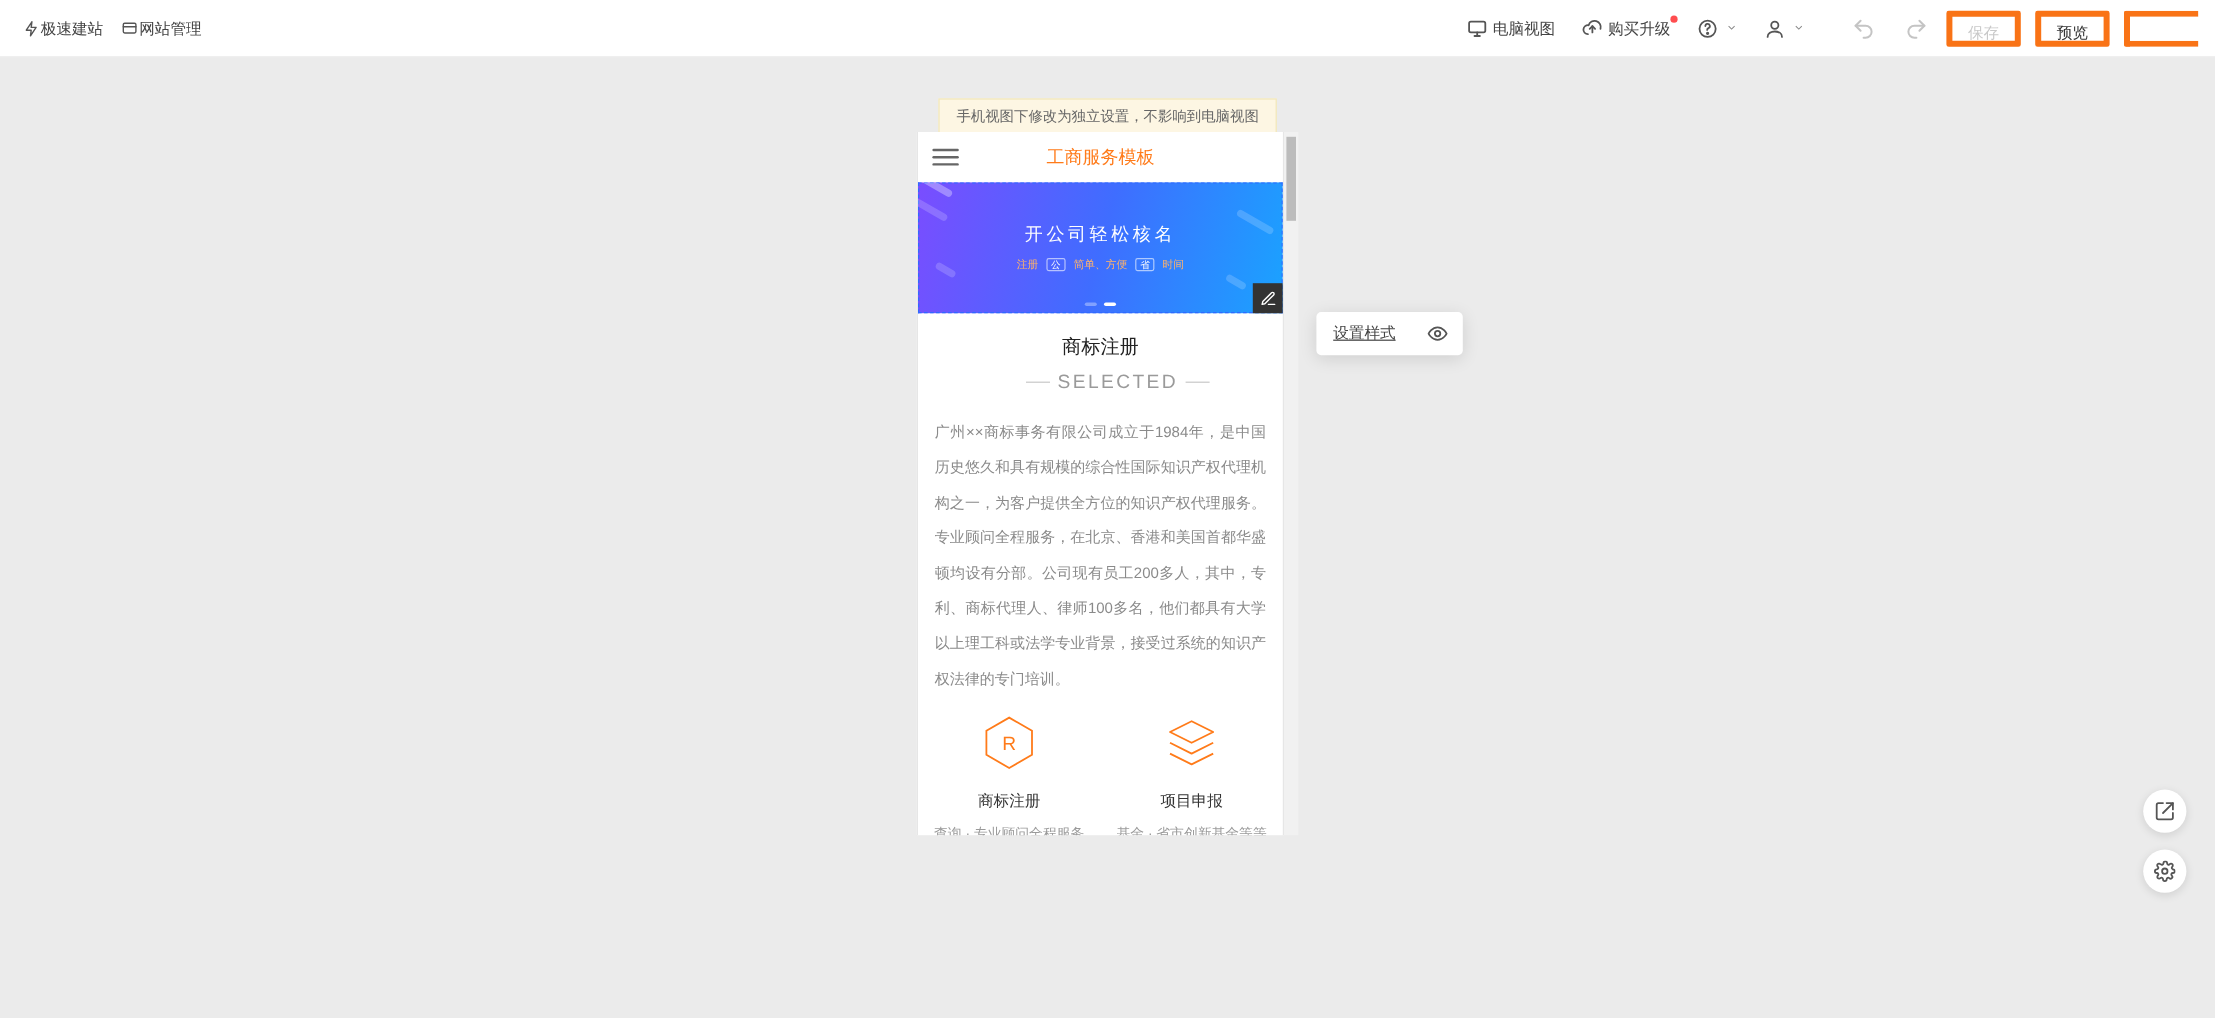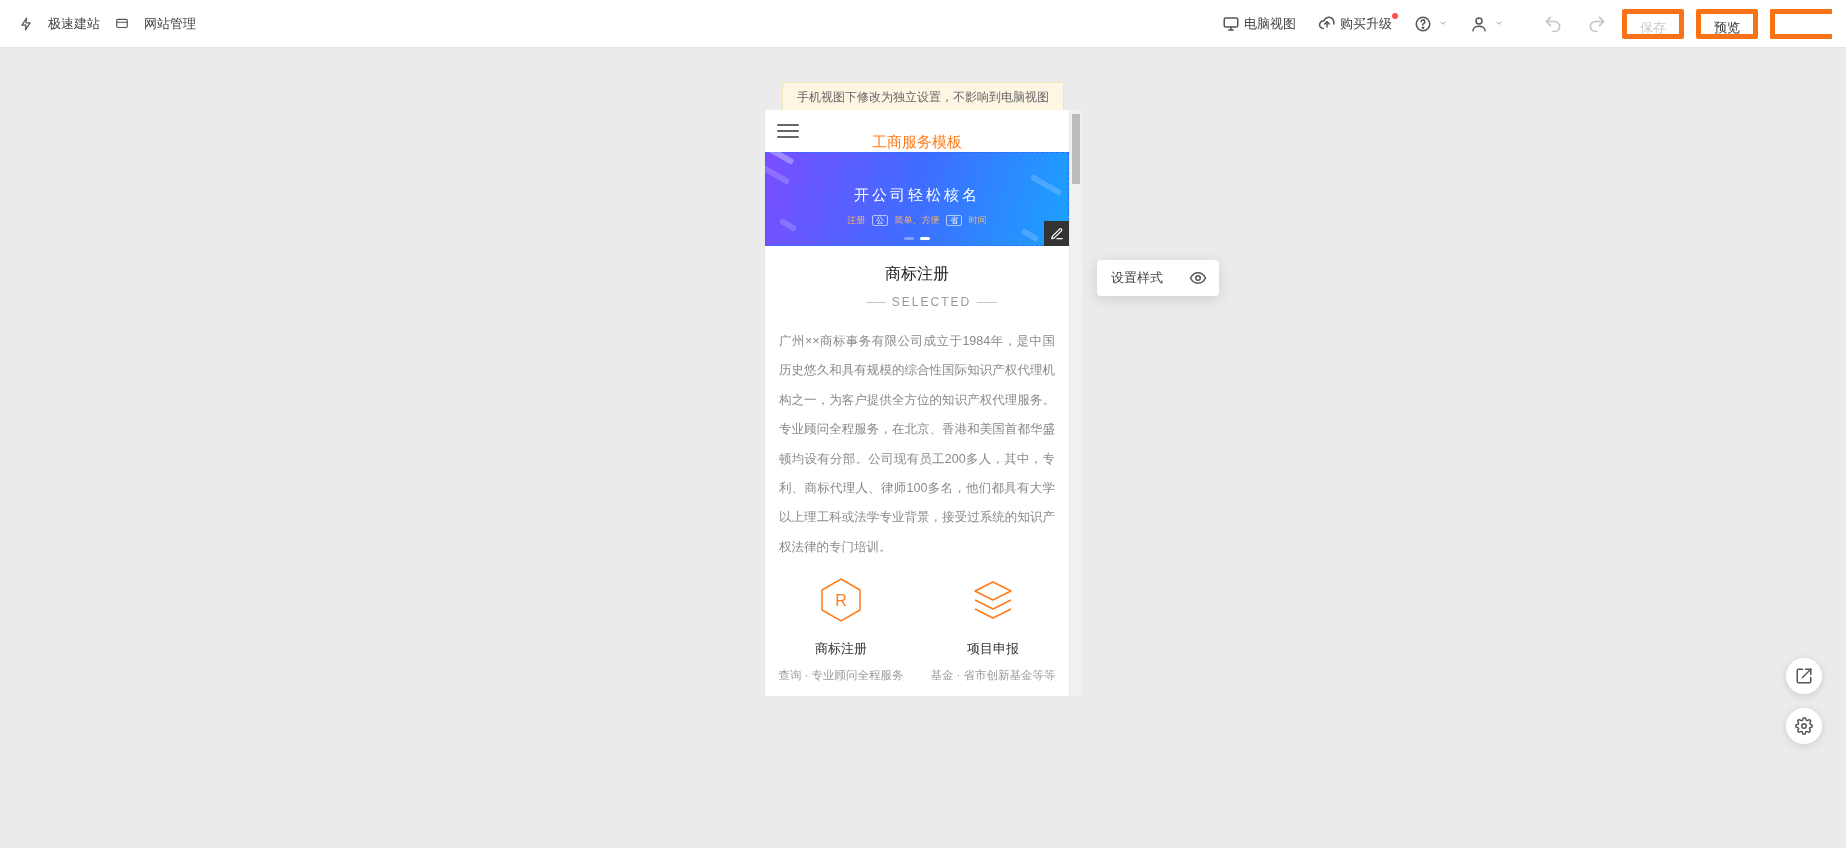--- a/index.html
+++ b/index.html
@@ -7,21 +7,21 @@
   body { background:#ebebeb; color:#333; font-size:13px; overflow:hidden; }
 
   
   .topbar {
     position:relative; z-index:20;
     display:flex; align-items:center; justify-content:space-between;
     height:48px; background:#fff; border-bottom:1px solid #e5e5e5;
     padding:0 14px 0 14px;
   }
   .topbar-left, .topbar-right { display:flex; align-items:center; gap:6px; }
-  .tb-item { display:flex; align-items:center; gap:14px; color:#444; cursor:pointer; padding:6px 4px; font-size:13px; }
+  .tb-item { display:flex; align-items:center; gap:0; color:#444; cursor:pointer; padding:6px 4px; font-size:13px; }
   .tb-item .ic { width:16px; height:16px; display:inline-flex; align-items:center; justify-content:center; }
   .tb-sep   { width:10px; }
   .tb-right-item { display:flex; align-items:center; gap:4px; color:#444; cursor:pointer; padding:6px 8px; font-size:13px; position:relative; }
   .tb-right-item .ic { width:18px; height:18px; }
   .chev-down { margin-left:2px; }
   .dot-badge { position:absolute; top:4px; right:2px; width:6px; height:6px; border-radius:50%; background:#ff4d4f; }
   .tb-iconbtn { width:38px; height:30px; display:flex; align-items:center; justify-content:center; color:#bfbfbf; cursor:pointer; }
   .tb-btn { min-width:62px; height:30px; line-height:28px; text-align:center; border:5px solid #f97316; background:#fff; border-radius:2px; font-size:13px; cursor:pointer; }
   .tb-btn.disabled { color:#c9c9c9; }
   .tb-btn + .tb-btn { margin-left:6px; }
@@ -45,26 +45,26 @@
   }
   .phone-scrollgutter {
     width:12px; height:100%; background:#f1f1f1; position:relative;
   }
   .phone-scrollthumb {
     position:absolute; left:2px; width:8px; background:#bcbcbc; border-radius:0px;
     top:4px; height:70px;
   }
 
   
-  .ph-header { height:42px; display:flex; align-items:flex-end; justify-content:center; position:relative; background:#fff; }
+  .ph-header { height:42px; display:flex; align-items:center; justify-content:center; position:relative; background:#fff; }
   .ph-hamburger { position:absolute; left:12px; top:50%; transform:translateY(-50%); width:22px; cursor:pointer; }
   .ph-hamburger span { display:block; height:2px; background:#666; margin:4px 0; border-radius:1px; }
   .ph-title { color:#ff7b1a; font-size:15px; }
 
-  .ph-hero { height:94px; position:relative; overflow:hidden;
+  .ph-hero { height:109px; position:relative; overflow:hidden;
     background:linear-gradient(105deg,#7a4dff 0%,#3f6dff 50%,#1aa3ff 100%); }
   .ph-hero.selected { outline:1px dashed #2f6aff; outline-offset:-1px; }
   .ph-hero .stripes::before, .ph-hero .stripes::after,
   .ph-hero .stripes span {
     content:""; position:absolute; width:30px; height:6px; border-radius:3px;
     background:rgba(255,255,255,0.18); transform:rotate(30deg);
   }
   .ph-hero .stripes span:nth-child(1){ top:20px; left:-4px; }
   .ph-hero .stripes span:nth-child(2){ top:70px; left:14px; width:18px; }
   .ph-hero .stripes span:nth-child(3){ top:30px; right:6px; width:34px; }
@@ -77,41 +77,41 @@
   .hero-dots span { width:10px; height:3px; background:rgba(255,255,255,0.35); border-radius:2px; }
   .hero-dots span.active { background:#fff; }
 
   .hero-penhandle {
     position:absolute; right:-1px; bottom:-1px; width:26px; height:26px;
     background:#333; display:flex; align-items:center; justify-content:center; cursor:pointer;
   }
   .hero-penhandle svg { stroke:#fff; }
 
   .ph-section-title { text-align:center; font-size:16px; color:#222; margin-top:18px; }
-  .ph-section-sub   { text-align:center; color:#9a9a9a; font-size:12px; letter-spacing:2px; margin-top:10px;margin-left:29px; }
+  .ph-section-sub   { text-align:center; color:#9a9a9a; font-size:16px; letter-spacing:2px; margin-top:10px;margin-left:29px; }
   .ph-section-sub::before, .ph-section-sub::after {
     content:""; display:inline-block; vertical-align:middle; width:20px; height:1px; background:#c7c7c7; margin:0 6px;
   }
   .ph-desc {
     color:#8a8a8a; font-size:12.5px; line-height:2.35; padding:18px 14px 4px 14px; text-align:justify;
   }
 
   .ph-service-grid { display:flex; padding:4px 0 0 0; }
   .svc { flex:1; text-align:center; padding:6px 8px 0 8px; }
   .svc-ic { width:48px; height:48px; margin:0 auto; }
   .svc-title { font-size:13px; color:#333; margin-top:16px; }
   .svc-sub { font-size:11.5px; color:#9a9a9a; margin-top:10px; white-space:nowrap; overflow:hidden; }
 
   
   .sel-popover {
     position:absolute; top:212px; left:calc(50% + 174px);
     background:#fff; border-radius:4px; box-shadow:0 3px 14px rgba(0,0,0,0.12);
     display:flex; align-items:center; font-size:13px; color:#444;
   }
-  .sel-popover .lbl { padding:9px 14px; cursor:pointer; }
+  .sel-popover .lbl { padding:9px 14px; cursor:pointer;text-decoration:underline; }
   .sel-popover .eye { padding:9px 12px; cursor:pointer; display:flex; align-items:center; }
 
   
   .fab-stack { position:absolute; right:24px; bottom:104px; display:flex; flex-direction:column; gap:14px; }
   .fab { width:36px; height:36px; border-radius:50%; background:#fff; box-shadow:0 2px 8px rgba(0,0,0,0.12);
          display:flex; align-items:center; justify-content:center; cursor:pointer; }
 
   
   .ic svg, .fab svg, .tb-iconbtn svg { display:block; }
 </style>

